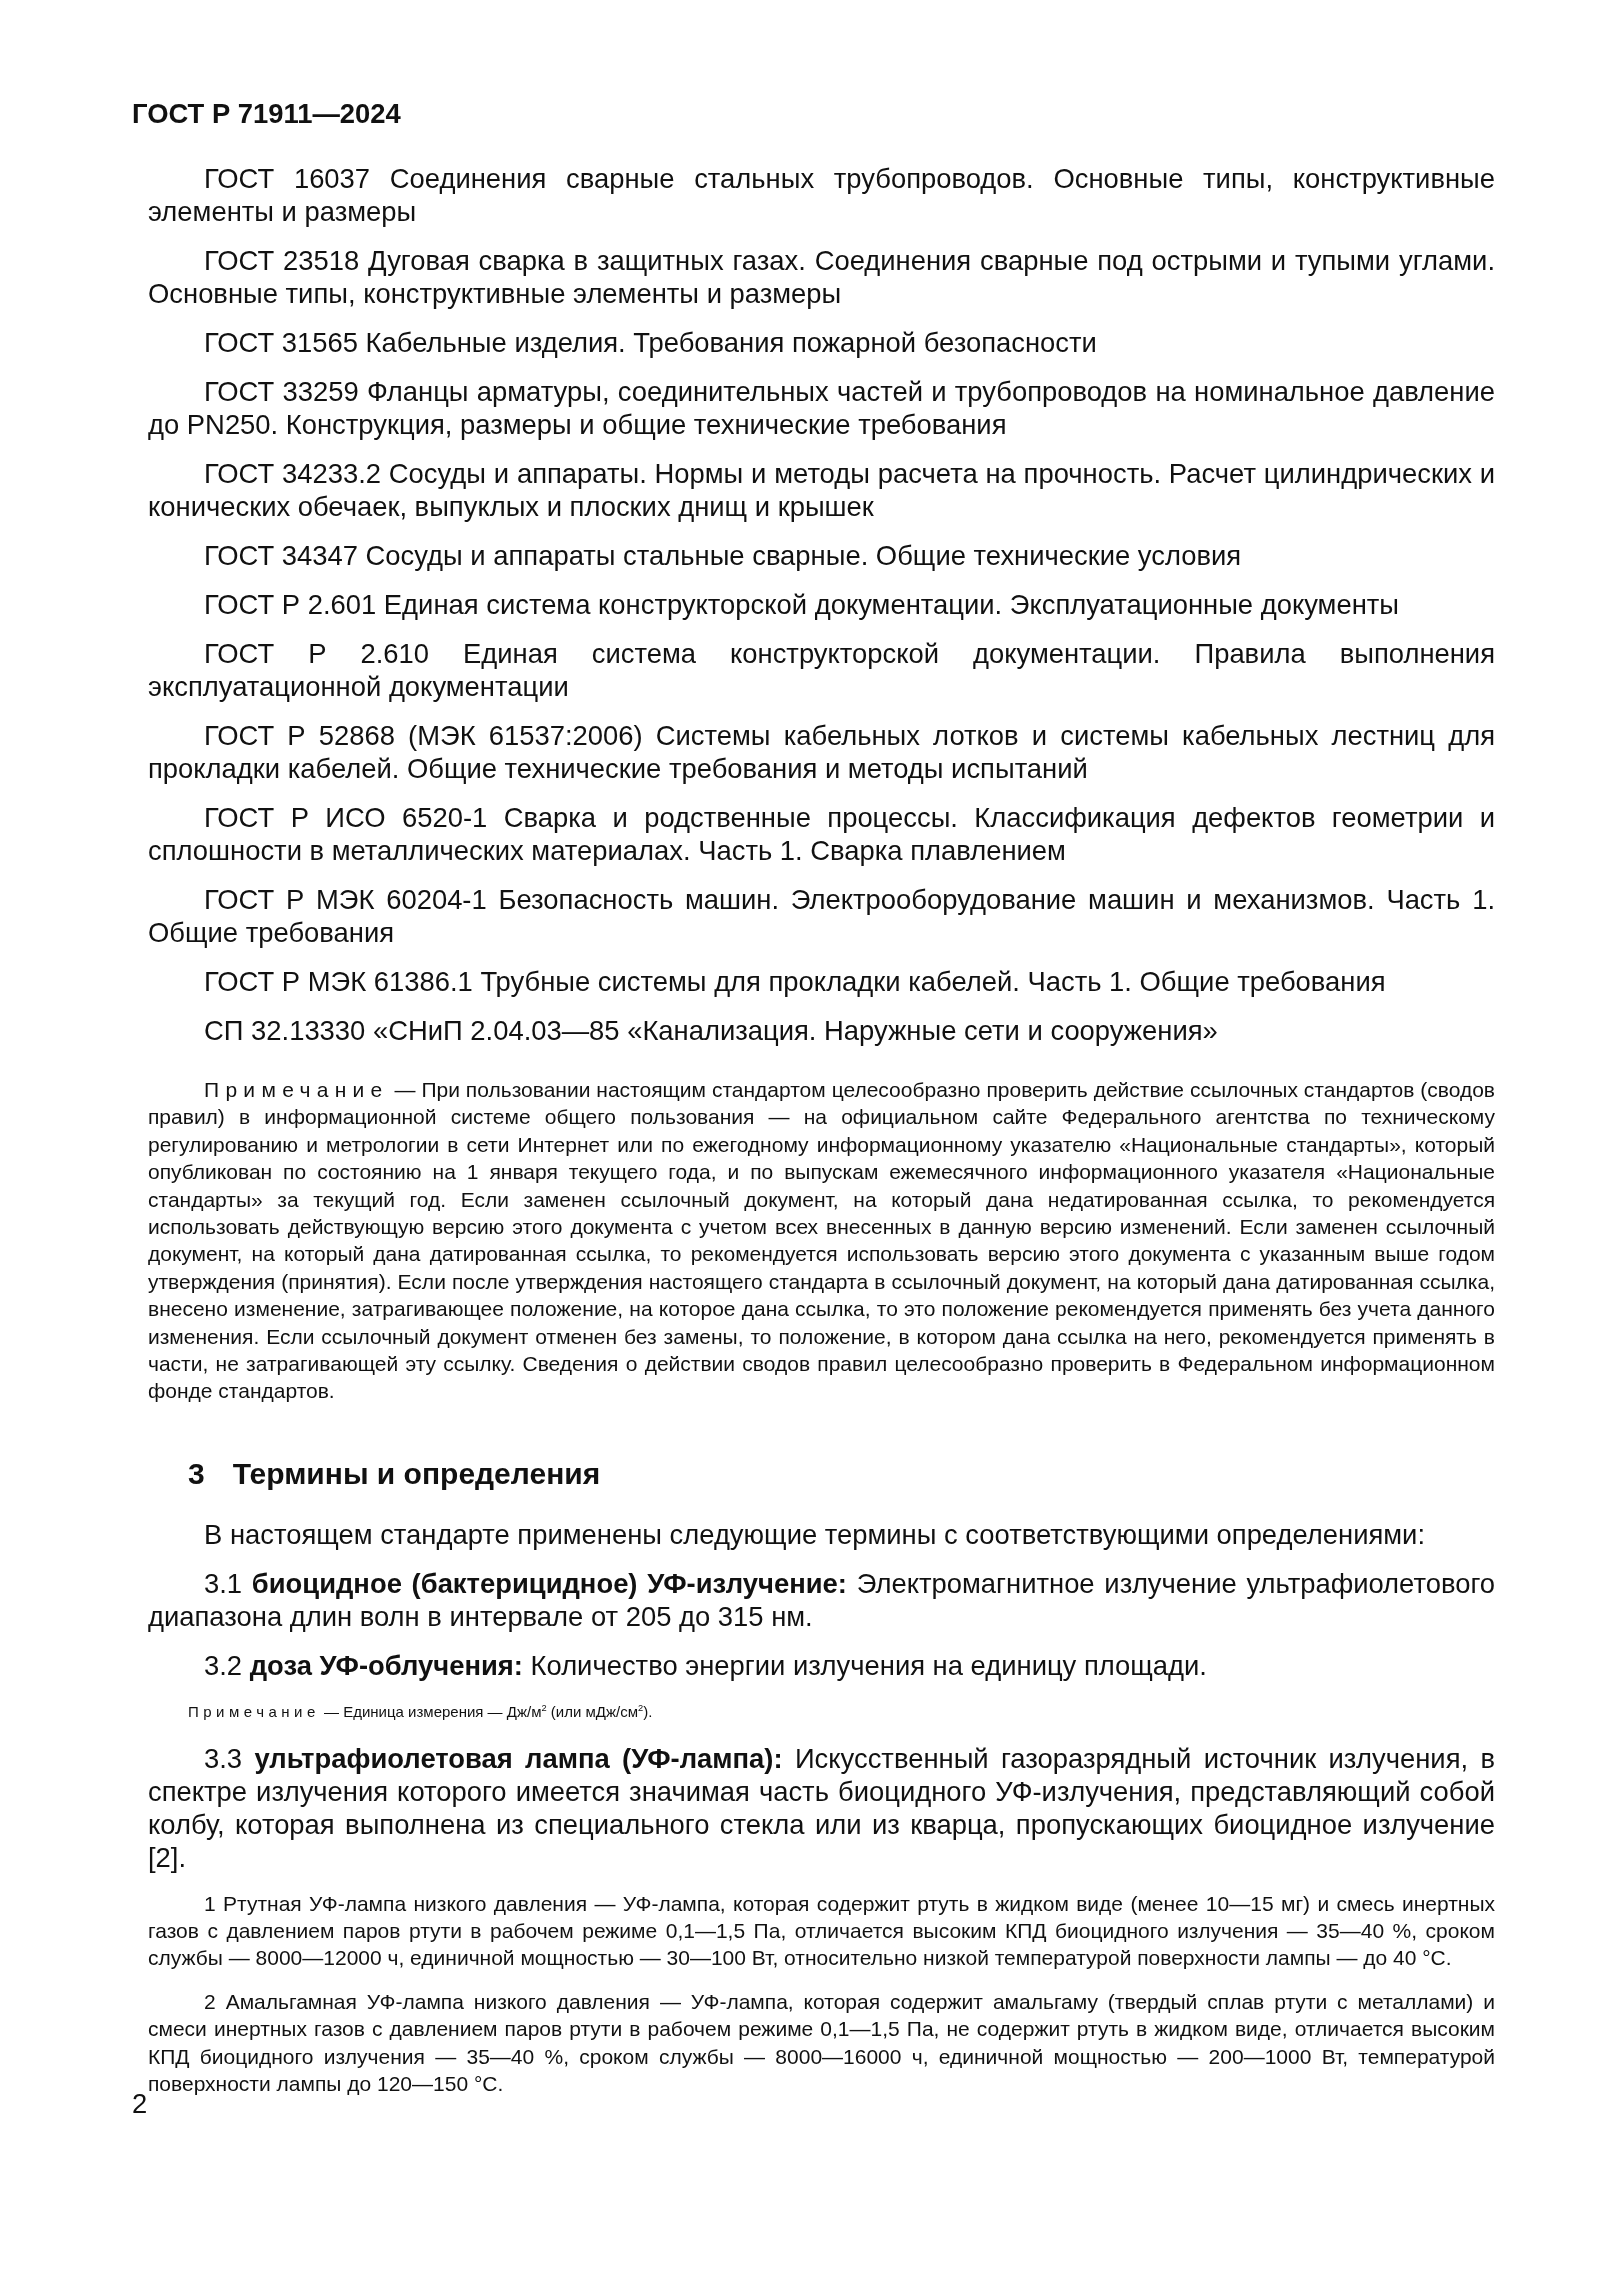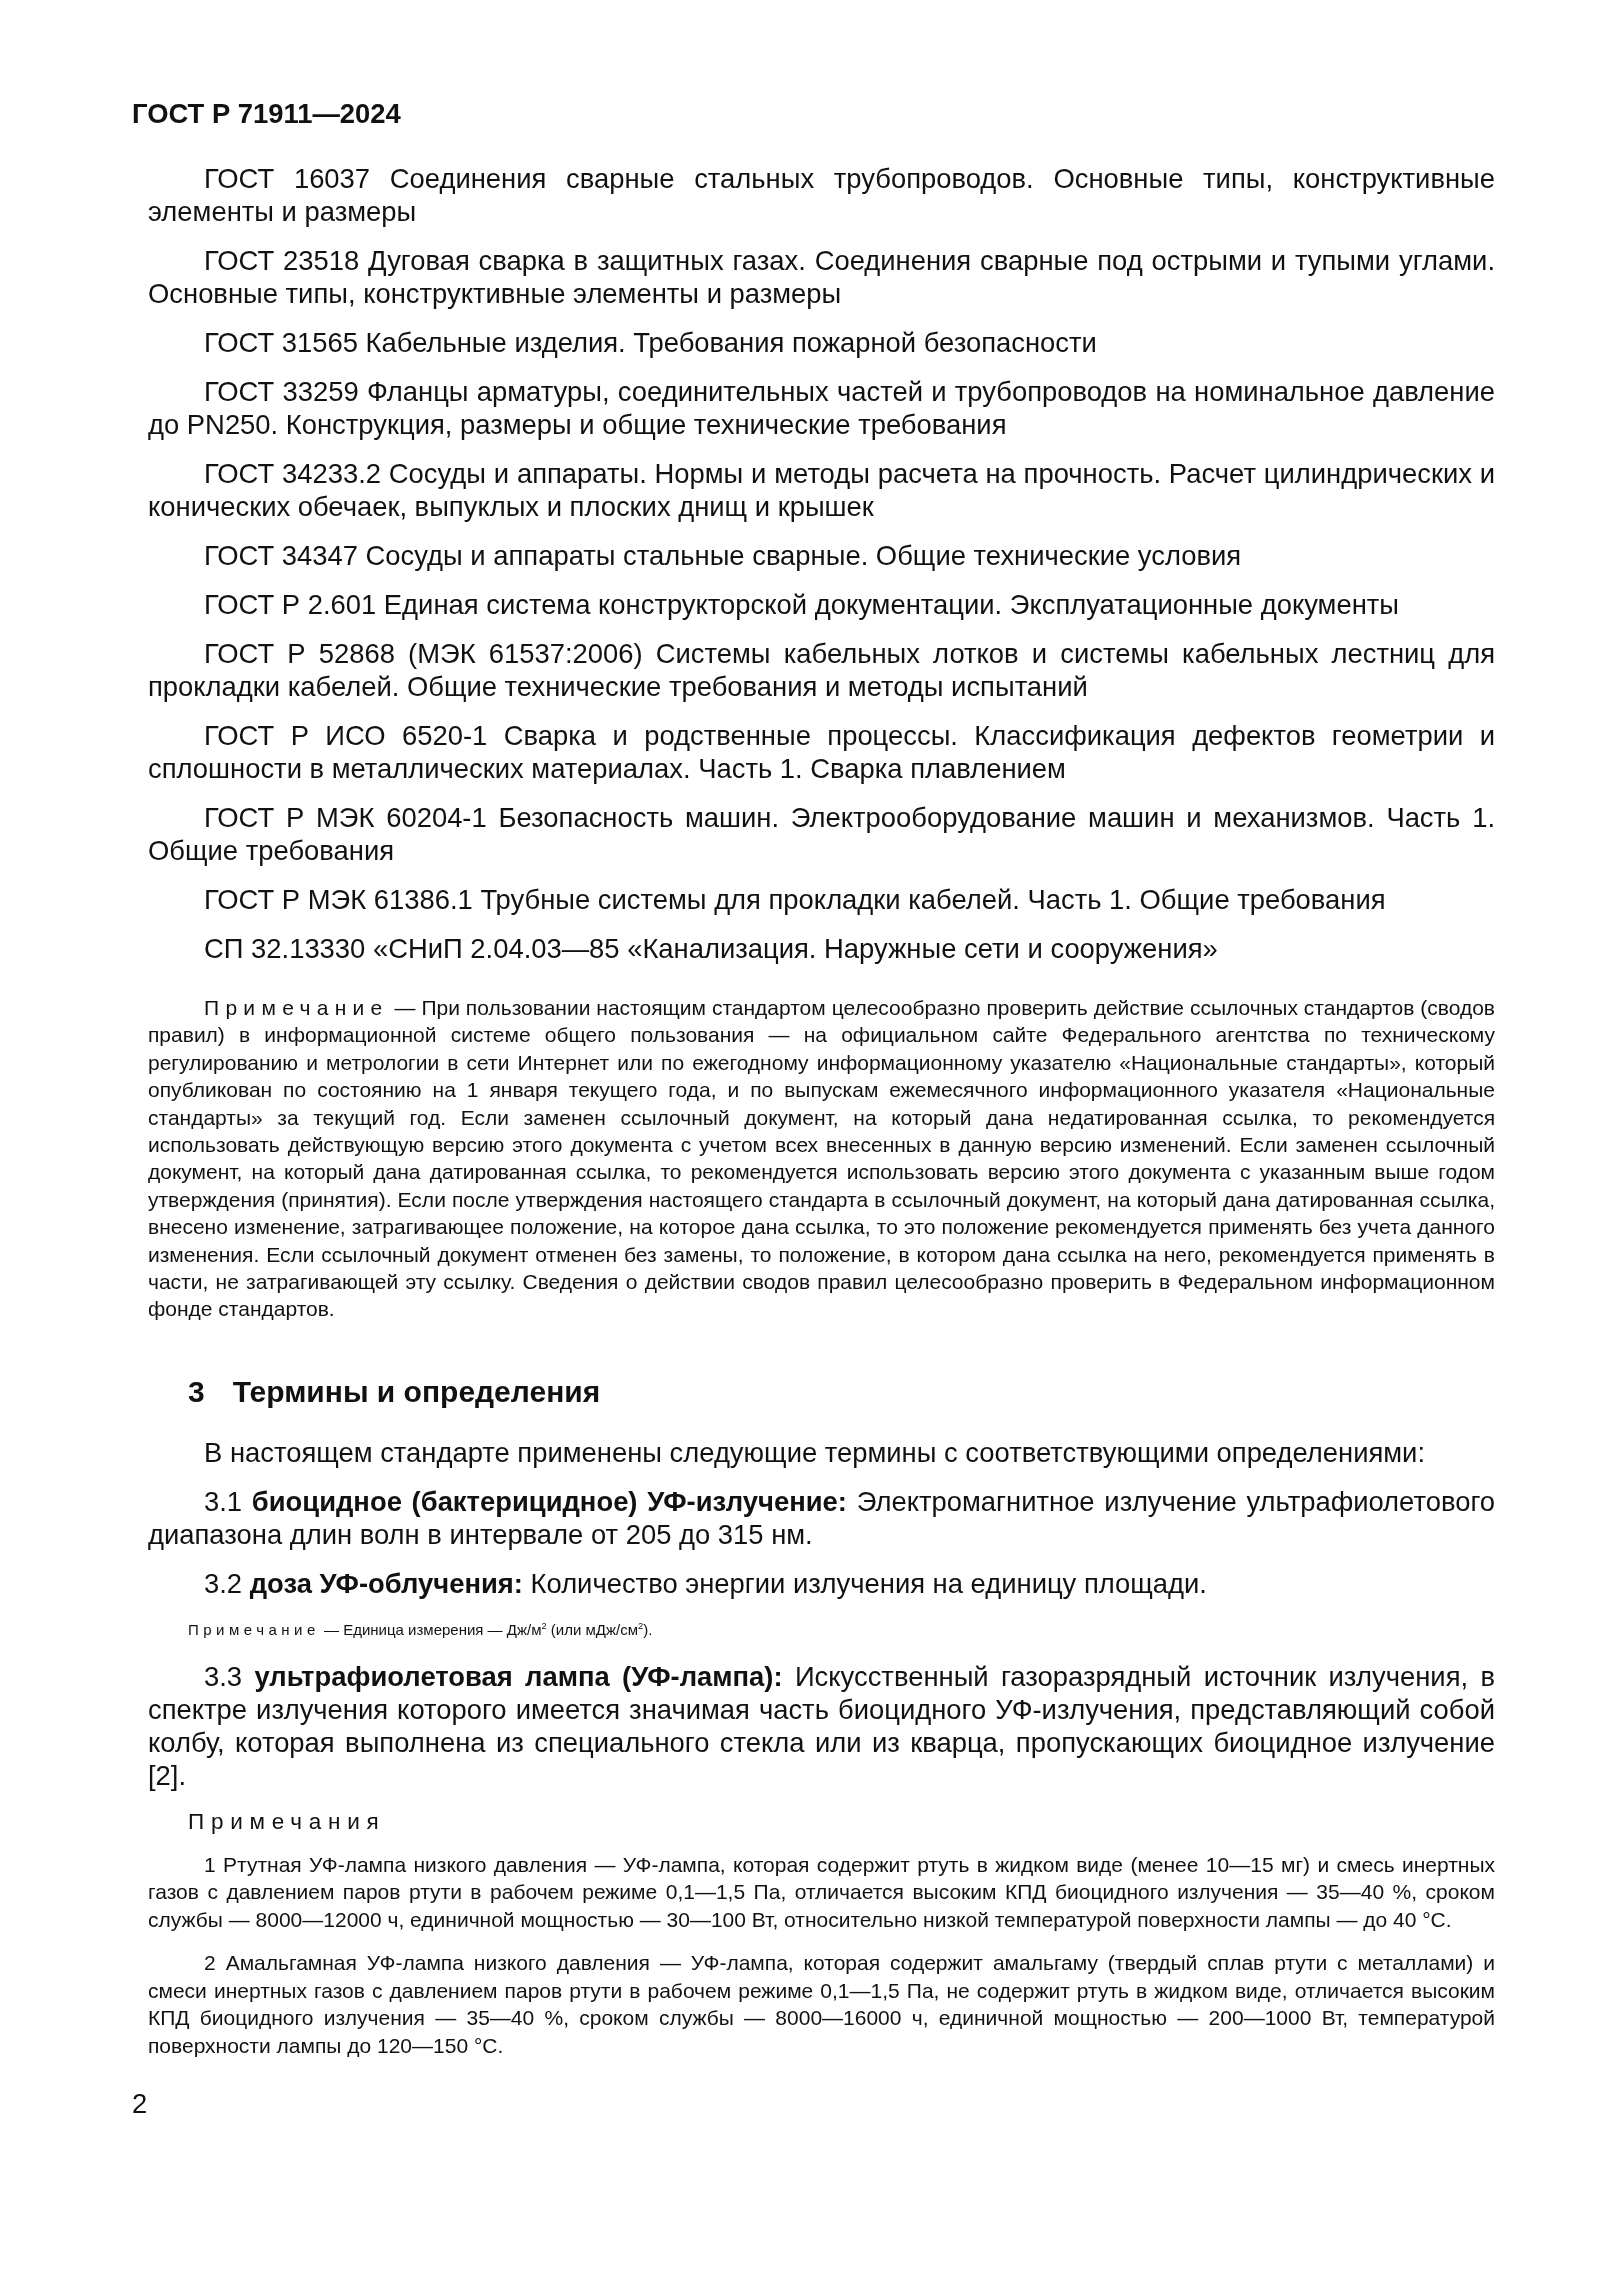--- a/index.html
+++ b/index.html
@@ -85,20 +85,21 @@
   <div class="doc-header">ГОСТ Р 71911—2024</div>
 
   <section>
     <p class="body-p">ГОСТ 16037 Соединения сварные стальных трубопроводов. Основные типы, конструктивные элементы и размеры</p>
     <p class="body-p">ГОСТ 23518 Дуговая сварка в защитных газах. Соединения сварные под острыми и тупыми углами. Основные типы, конструктивные элементы и размеры</p>
     <p class="body-p">ГОСТ 31565 Кабельные изделия. Требования пожарной безопасности</p>
     <p class="body-p">ГОСТ 33259 Фланцы арматуры, соединительных частей и трубопроводов на номинальное давление до PN250. Конструкция, размеры и общие технические требования</p>
     <p class="body-p">ГОСТ 34233.2 Сосуды и аппараты. Нормы и методы расчета на прочность. Расчет цилиндрических и конических обечаек, выпуклых и плоских днищ и крышек</p>
     <p class="body-p">ГОСТ 34347 Сосуды и аппараты стальные сварные. Общие технические условия</p>
     <p class="body-p">ГОСТ Р 2.601 Единая система конструкторской документации. Эксплуатационные документы</p>
+    <p class="body-p">ГОСТ Р 2.610 Единая система конструкторской документации. Правила выполнения эксплуатационной документации</p>
     <p class="body-p">ГОСТ Р 52868 (МЭК 61537:2006) Системы кабельных лотков и системы кабельных лестниц для прокладки кабелей. Общие технические требования и методы испытаний</p>
     <p class="body-p">ГОСТ Р ИСО 6520-1 Сварка и родственные процессы. Классификация дефектов геометрии и сплошности в металлических материалах. Часть 1. Сварка плавлением</p>
     <p class="body-p">ГОСТ Р МЭК 60204-1 Безопасность машин. Электрооборудование машин и механизмов. Часть 1. Общие требования</p>
     <p class="body-p">ГОСТ Р МЭК 61386.1 Трубные системы для прокладки кабелей. Часть 1. Общие требования</p>
     <p class="body-p">СП 32.13330 «СНиП 2.04.03—85 «Канализация. Наружные сети и сооружения»</p>
 
     <p class="small-p note-block"><span class="spaced">Примечание</span><span> — При пользовании настоящим стандартом целесообразно проверить действие ссылочных стандартов (сводов правил) в информационной системе общего пользования — на официальном сайте Федерального агентства по техническому регулированию и метрологии в сети Интернет или по ежегодному информационному указателю «Национальные стандарты», который опубликован по состоянию на 1 января текущего года, и по выпускам ежемесячного информационного указателя «Национальные стандарты» за текущий год. Если заменен ссылочный документ, на который дана недатированная ссылка, то рекомендуется использовать действующую версию этого документа с учетом всех внесенных в данную версию изменений. Если заменен ссылочный документ, на который дана датированная ссылка, то рекомендуется использовать версию этого документа с указанным выше годом утверждения (принятия). Если после утверждения настоящего стандарта в ссылочный документ, на который дана датированная ссылка, внесено изменение, затрагивающее положение, на которое дана ссылка, то это положение рекомендуется применять без учета данного изменения. Если ссылочный документ отменен без замены, то положение, в котором дана ссылка на него, рекомендуется применять в части, не затрагивающей эту ссылку. Сведения о действии сводов правил целесообразно проверить в Федеральном информационном фонде стандартов.</span></p>
   </section>
 
   <h2 class="section-heading"><span>3</span><span class="title-text">Термины и определения</span></h2>
@@ -107,21 +108,20 @@
     <p class="body-p">В настоящем стандарте применены следующие термины с соответствующими определениями:</p>
 
     <p class="body-p"><span>3.1</span> <b class="term-name">биоцидное (бактерицидное) УФ-излучение:</b> <span>Электромагнитное излучение ультрафиолетового диапазона длин волн в интервале от 205 до 315 нм.</span></p>
 
     <p class="body-p"><span>3.2</span> <b class="term-name">доза УФ-облучения:</b> <span>Количество энергии излучения на единицу площади.</span></p>
 
     <p class="dose-note"><span class="spaced">Примечание</span><span> — </span><span>Единица измерения — Дж/м</span><sup>2</sup><span> (или мДж/см</span><sup>2</sup><span>).</span></p>
 
     <p class="body-p"><span>3.3</span> <b class="term-name">ультрафиолетовая лампа (УФ-лампа):</b> <span>Искусственный газоразрядный источник излучения, в спектре излучения которого имеется значимая часть биоцидного УФ-излучения, представляющий собой колбу, которая выполнена из специального стекла или из кварца, пропускающих биоцидное излучение [2].</span></p>
 
-    <p class="notes-label spaced">Примечания</p>
 
     <p class="small-p lamp-note"><span>1</span> <span>Ртутная УФ-лампа низкого давления — УФ-лампа, которая содержит ртуть в жидком виде (менее 10—15 мг) и смесь инертных газов с давлением паров ртути в рабочем режиме 0,1—1,5 Па, отличается высоким КПД биоцидного излучения — 35—40 %, сроком службы — 8000—12000 ч, единичной мощностью — 30—100 Вт, относительно низкой температурой поверхности лампы — до 40 °С.</span></p>
 
     <p class="small-p lamp-note"><span>2</span> <span>Амальгамная УФ-лампа низкого давления — УФ-лампа, которая содержит амальгаму (твердый сплав ртути с металлами) и смеси инертных газов с давлением паров ртути в рабочем режиме 0,1—1,5 Па, не содержит ртуть в жидком виде, отличается высоким КПД биоцидного излучения — 35—40 %, сроком службы — 8000—16000 ч, единичной мощностью — 200—1000 Вт, температурой поверхности лампы до 120—150 °С.</span></p>
   </section>
 
   <div class="page-number">2</div>
 
 </div>
 

